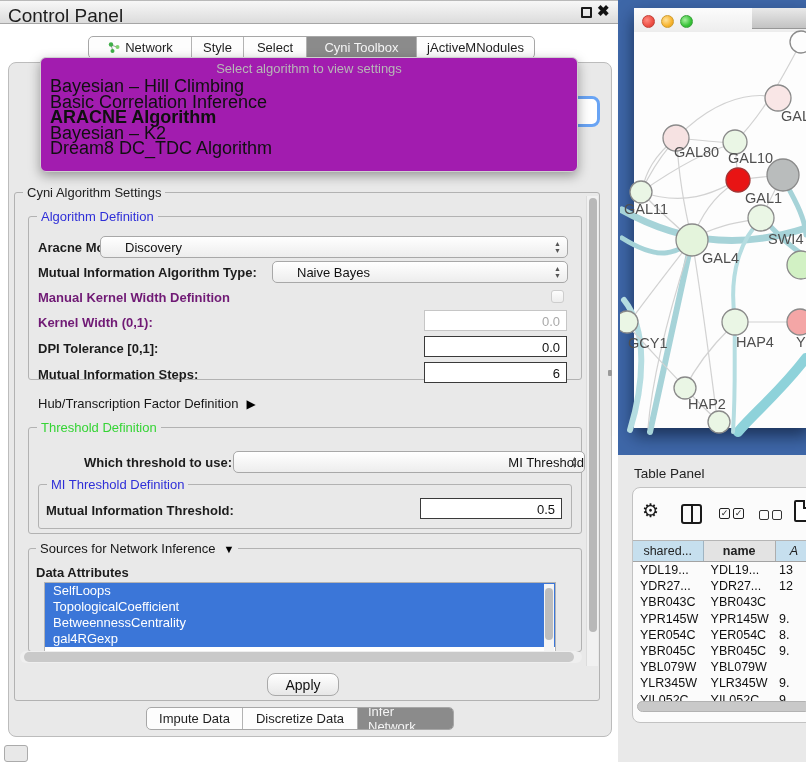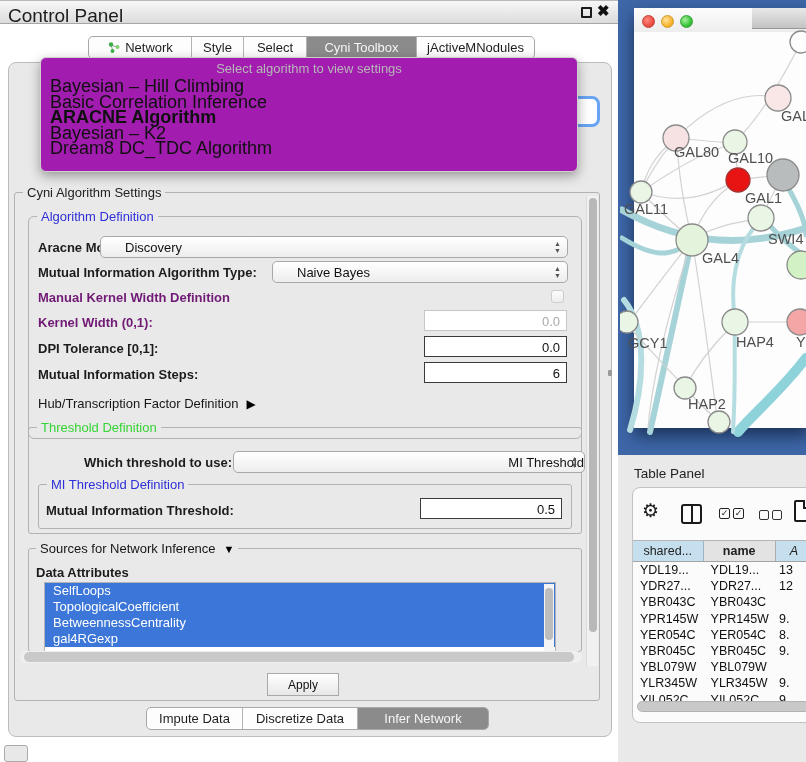--- a/index.html
+++ b/index.html
@@ -56,22 +56,22 @@
     background:#bdbdbd; border-radius:4px; }
 
   .hscroll-track { position:absolute; height:12px; border-radius:6px; background:#efefef; }
   .hscroll-thumb { position:absolute; top:1px; height:10px; border-radius:5px; background:#c9c9c9; }
 
   .main-vscroll { position:absolute; left:586px; top:196px; width:12px; height:470px;
     background:#f1f1f1; border-left:1px solid #dcdcdc; }
   .main-vthumb { position:absolute; left:2px; top:2px; width:8px; height:434px;
     background:#b8b8b8; border-radius:4px; }
 
-  .btn { position:absolute; border:1px solid #a9a9a9; border-radius:0;
-    background:linear-gradient(#ffffff,#e7e7e7); font-size:12px; color:#111;
+  .btn { position:absolute; border:1px solid #a9a9a9; border-radius:8px;
+    background:linear-gradient(#ffffff,#e7e7e7); font-size:14px; color:#111;
     display:flex; align-items:center; justify-content:center; }
 
   
   .popup { position:absolute; left:40px; top:57px; width:538px; height:115px; background:#a21caf;
     border:1px solid #cfcfcf; border-radius:6px; box-shadow:0 4px 12px rgba(0,0,0,.35); z-index:10;
     padding-top:3px; }
   .popup-prompt { text-align:center; color:#b7b7b7; font-size:13px; height:18px; }
   .popup-item { font-size:18px; color:#101010; height:15.6px; line-height:15.6px; padding-left:9px;
     white-space:nowrap; }
   .popup-item.bold { font-weight:bold; }
@@ -182,21 +182,21 @@
     <div class="popup-item">Dream8 DC_TDC Algorithm</div>
   </div>
 
   <div class="groupbox" style="left:14px; top:192px; width:586px; height:509px;">
     <span class="grouptitle t-black">Cyni Algorithm Settings</span>
   </div>
   <div class="main-vscroll">
     <div class="main-vthumb"></div>
   </div>
 
-  <div class="groupbox" style="left:28px; top:216px; width:554px; height:223px;border-radius:6px;">
+  <div class="groupbox" style="left:28px; top:216px; width:554px; height:164px;">
     <span class="grouptitle t-blue">Algorithm Definition</span>
   </div>
 
   <span class="lbl" style="left:38px; top:240px;">Aracne Mode:</span>
   <div class="combo" style="left:100px; top:236px; width:468px;">
     <span>Discovery</span>
     <span class="spinner">
         <span>▲</span>
         <span>▼</span>
       </span>
@@ -271,21 +271,21 @@
   <div class="btn" style="left:267px; top:673px; width:72px; height:23px;">Apply</div>
 
   <div class="abs" style="left:146px; top:707px;">
     <div class="tabgroup">
       <div class="tabseg" style="width:96px">
         <span>Impute Data</span>
       </div>
       <div class="tabseg" style="width:115px">
         <span>Discretize Data</span>
       </div>
-      <div class="tabseg sel" style="width:130px">
+      <div class="tabseg sel" style="width:95px">
         <span>Infer Network</span>
       </div>
     </div>
   </div>
 
   <div class="abs mini-btn"></div>
   <div class="abs grip-dot"></div>
 
   <div class="abs desktop"></div>
   <div class="net-window">

